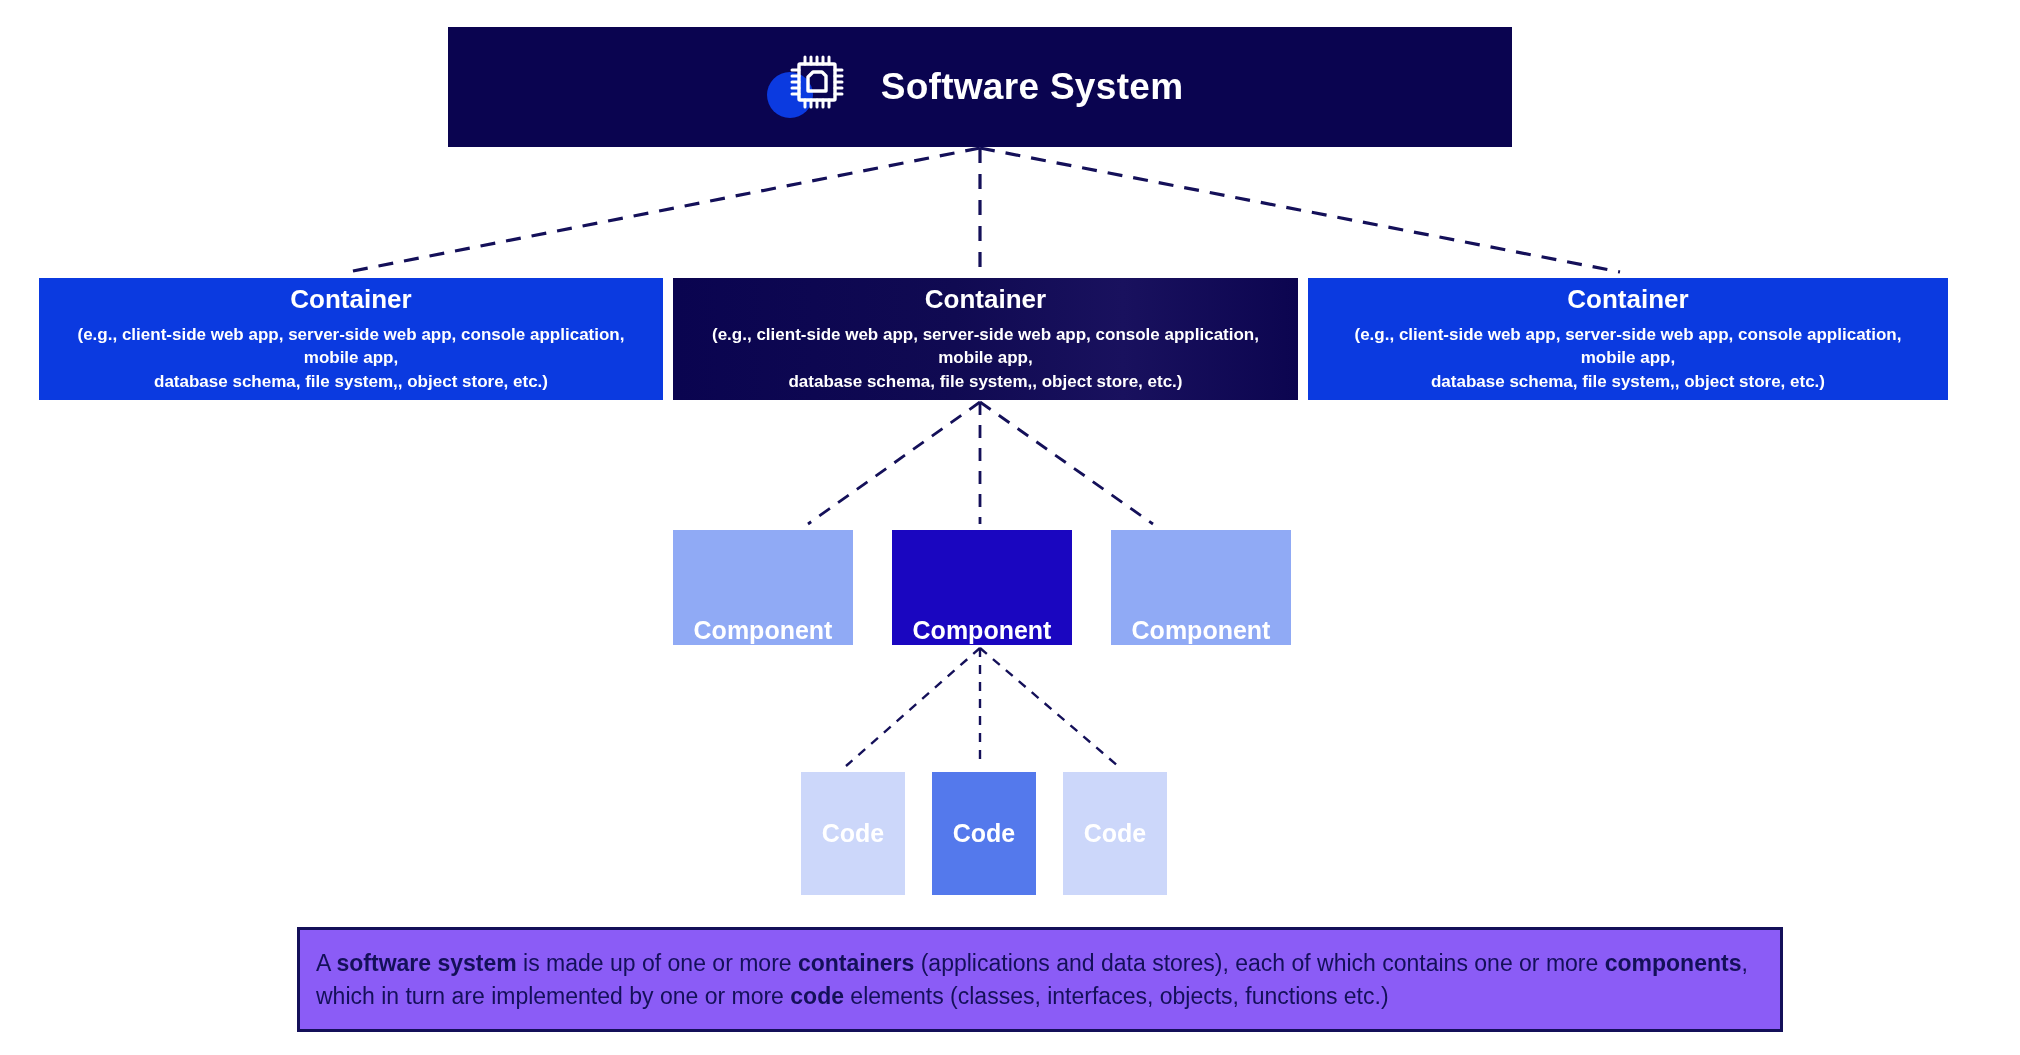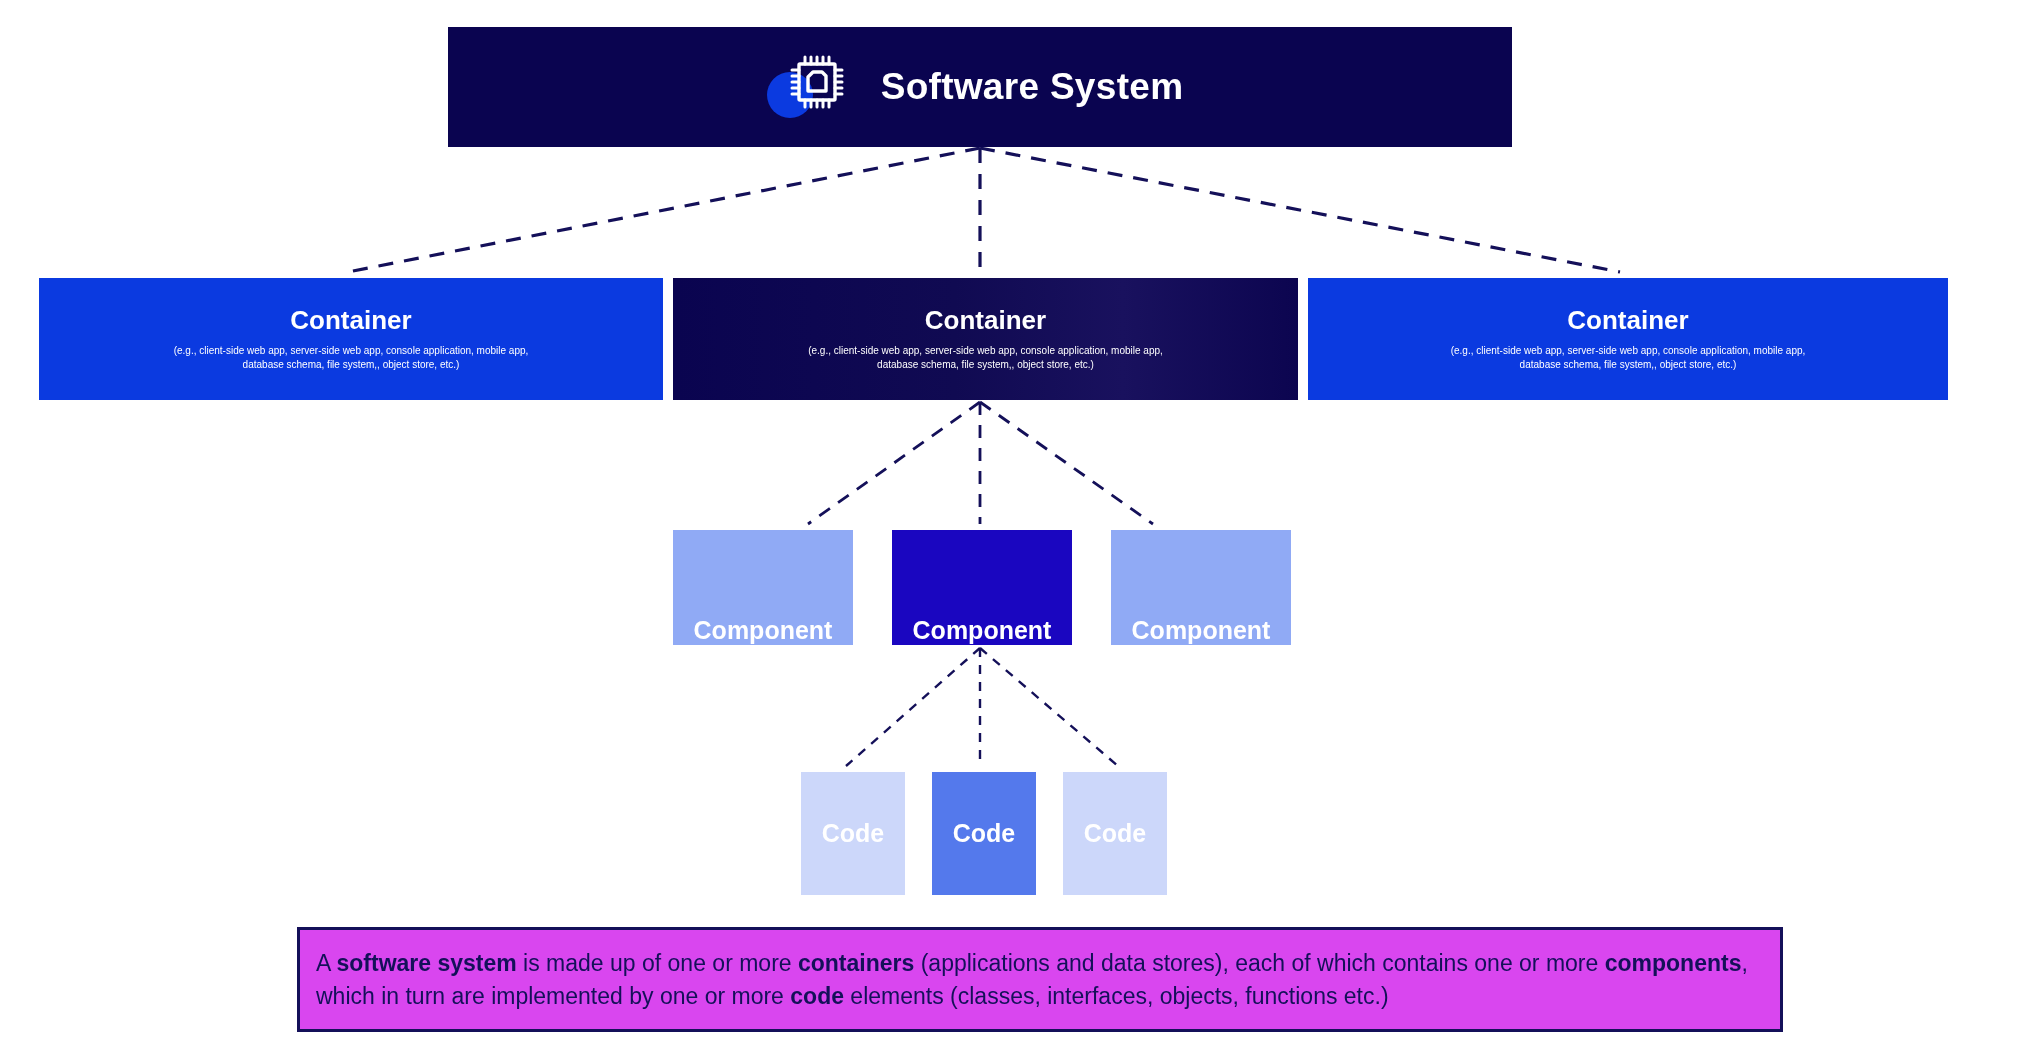--- a/index.html
+++ b/index.html
@@ -36,21 +36,21 @@
   }
 
   
   .container-box{
     top:278px;height:122px;padding:0 14px;
   }
   .container-box .ttl{
     color:#ffffff;font-size:26px;font-weight:bold;line-height:1.1;margin-bottom:9px;
   }
   .container-box .sub{
-    color:#ffffff;font-size:10px;line-height:1.38;font-weight:normal;
+    color:#ffffff;font-size:17px;line-height:1.38;font-weight:bold;
     max-width:96%;
   }
   #container-left{left:31px;width:624px;background:#0b3ae0;}
   #container-middle{left:665px;width:625px;
     background:linear-gradient(90deg,#0a0450 0%,#100a52 45%,#19115e 72%,#0c0550 100%);}
   #container-right{left:1300px;width:640px;background:#0b3ae0;}
 
   
   .component-box{top:530px;height:115px;justify-content:flex-end;}
   .component-box .ttl{color:#ffffff;font-size:25px;font-weight:bold;white-space:nowrap;}
@@ -61,21 +61,21 @@
   
   .code-box{top:772px;height:123px;}
   .code-box .ttl{color:#ffffff;font-size:25px;font-weight:bold;}
   #code-left{left:793px;width:104px;background:#ccd7fa;}
   #code-middle{left:924px;width:104px;background:#5479ec;}
   #code-right{left:1055px;width:104px;background:#ccd7fa;}
 
   
   #caption-box{
     position:absolute;left:289px;top:927px;width:1486px;height:105px;
-    box-sizing:border-box;border:3px solid #141059;background:#d946ef;
+    box-sizing:border-box;border:3px solid #141059;background:#8b5cf6;
     display:flex;align-items:center;
   }
   #caption-text{
     color:#141059;font-size:23px;line-height:1.42;padding:0 16px;
     font-family:"Liberation Sans", sans-serif;
   }
   #caption-text b{font-weight:bold;}
 </style>
 </head>
 <body>

